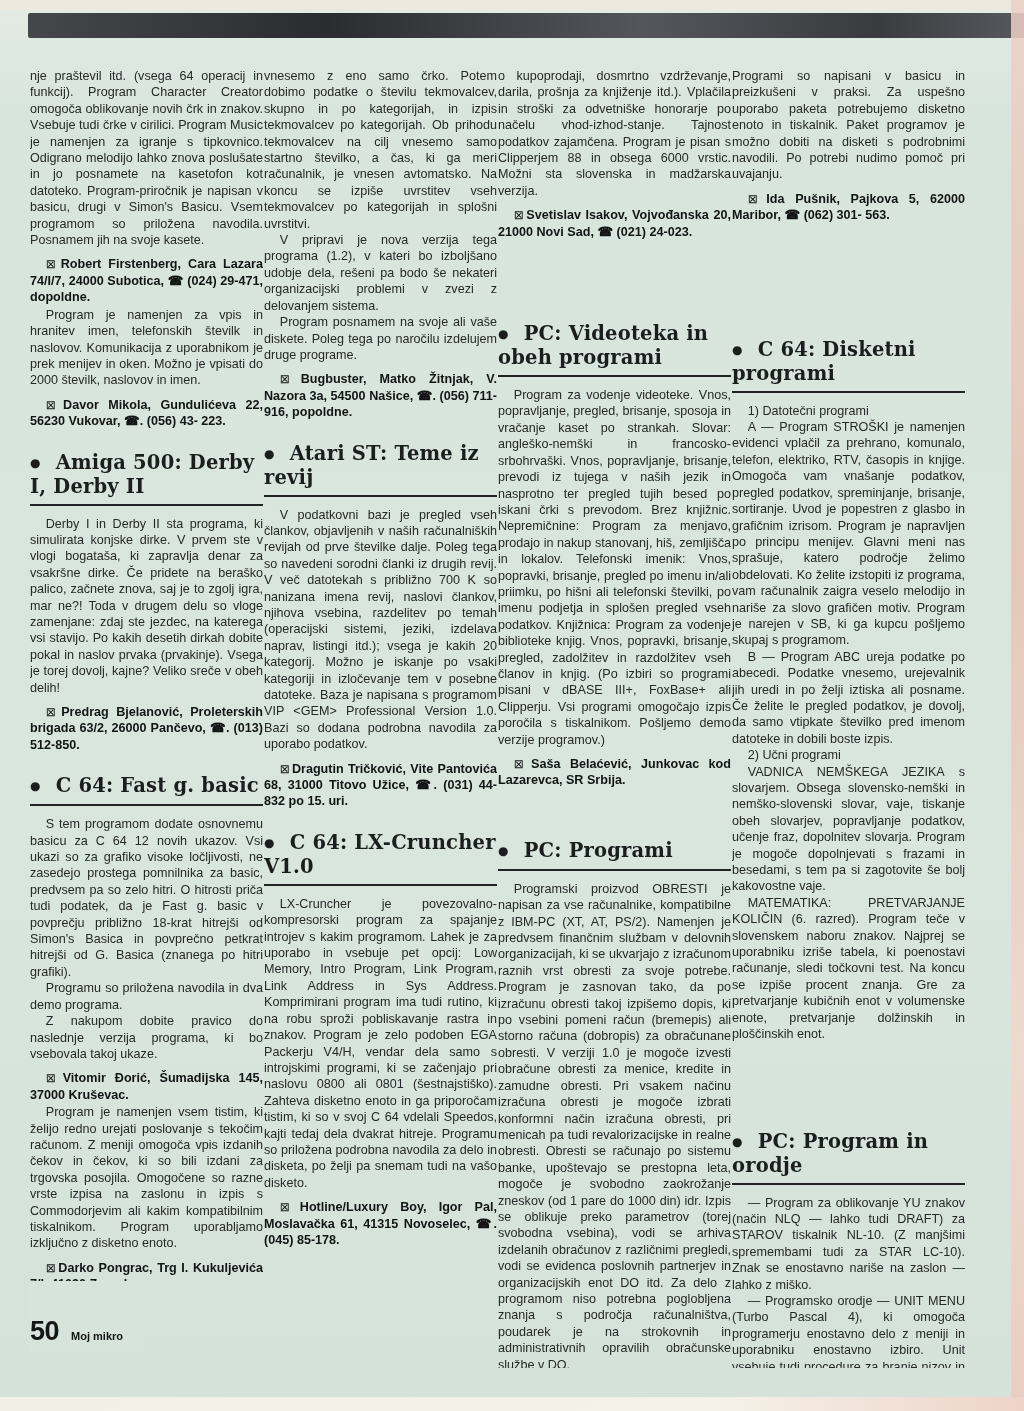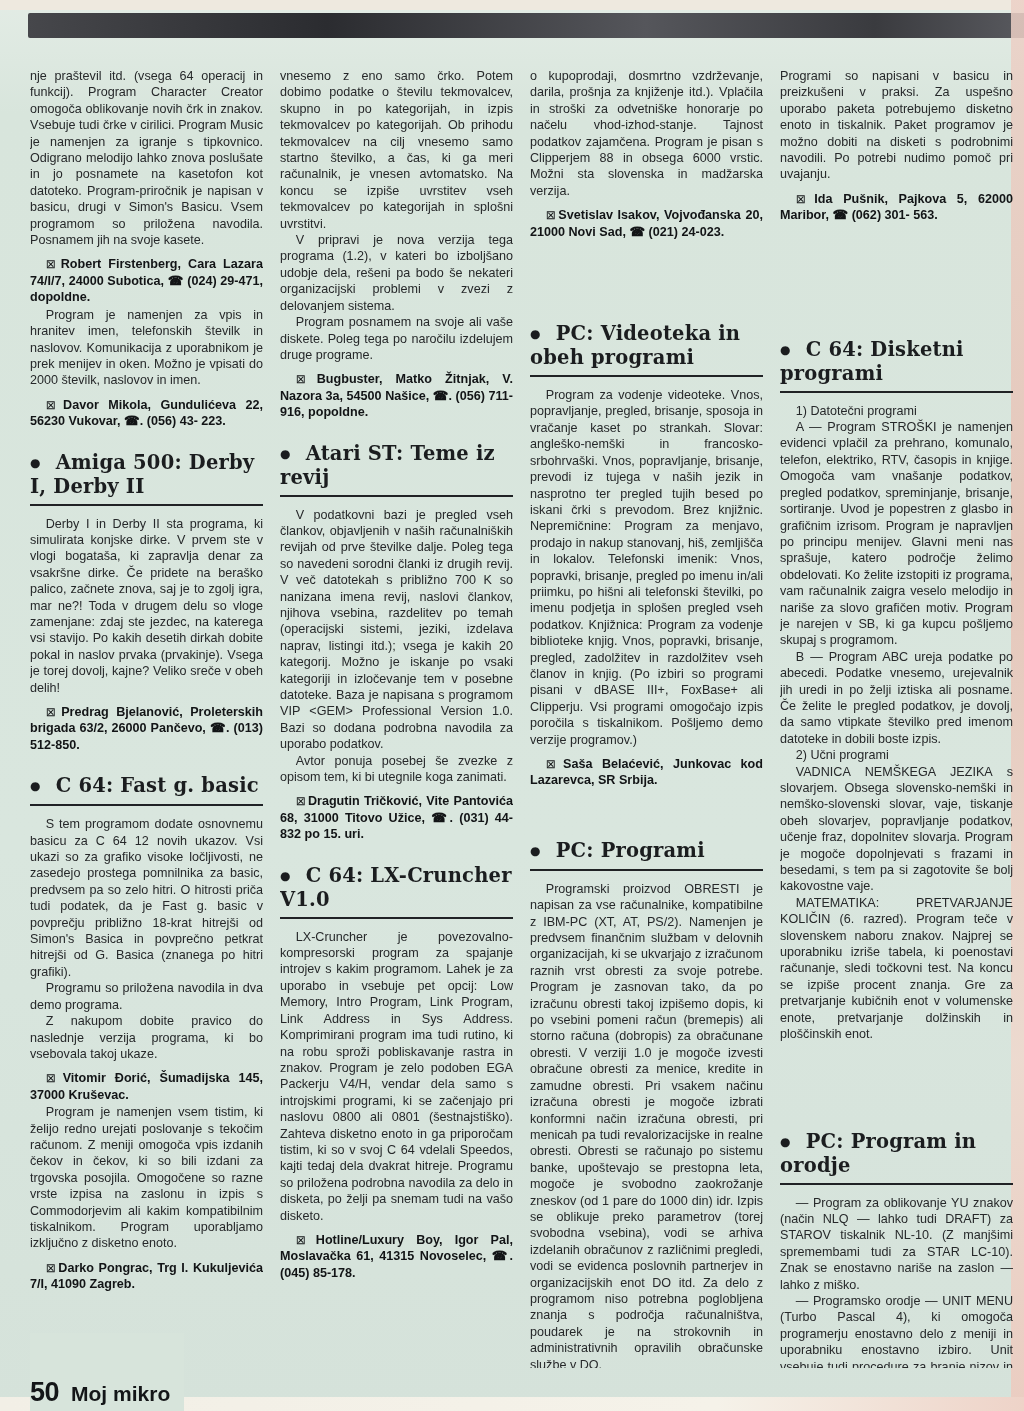--- a/index.html
+++ b/index.html
@@ -20,46 +20,46 @@
     position:absolute;right:0;top:0;width:13px;height:100%;
     background:linear-gradient(180deg,#ecd0c6 0%,#e7c2b5 40%,#f0d8cd 75%,#eec9bd 100%);
     opacity:.85;
   }
   .edge-bottom{
     position:absolute;left:0;bottom:0;width:100%;height:14px;
     background:linear-gradient(90deg,#f2efe6 0%,#f5f2e9 70%,#eed3c8 100%);
   }
   .columns{
     position:absolute;left:30px;top:68px;
-    display:flex;gap:17px;
+    display:flex;gap:1px;
     height:1300px;overflow:hidden;
   }
   .col{width:233px;overflow:hidden;
     font-size:12.6px;line-height:16.4px;text-align:justify;}
   .para{margin:0;text-indent:1.25em;}
   .para.cont{text-indent:0;}
   .address{margin:8px 0 1px 0;text-indent:1.25em;font-weight:bold;color:#121416;}
   .address .env{font-weight:normal;font-size:12px;letter-spacing:-1px;}
   .head{
     font-family:"DejaVu Serif","Liberation Serif",serif;
     font-weight:600;color:#1b1d1f;
     font-size:19.5px;line-height:23px;letter-spacing:.2px;
     margin:21px 0 10px 0;padding-bottom:6px;
     border-bottom:2px solid #202225;
     text-align:left;text-indent:0;
   }
   .head .bullet{font-size:12px;vertical-align:2px;margin-right:15px;}
   .spacer{width:100%;}
   .footer{
-    position:absolute;left:30px;top:1333px;
+    position:absolute;left:30px;top:1281px;
     background:#d7e4db;padding:4px 14px 4px 0;
     display:flex;align-items:baseline;gap:12px;color:#141618;
   }
   .footer .pnum{font-size:27px;font-weight:bold;letter-spacing:-.5px;}
-  .footer .mag{font-size:21px;font-weight:bold;margin-top:45px;}
+  .footer .mag{font-size:11px;font-weight:bold;margin-top:45px;}
 </style>
 </head>
 <body>
 
 <div class="page">
   <div class="edge-top"></div>
   <div class="top-bar"></div>
   <div class="edge-right"></div>
   <div class="edge-bottom"></div>
 
@@ -80,21 +80,20 @@
         <p class="para">Program je namenjen vsem tistim, ki želijo redno urejati poslovanje s tekočim računom. Z meniji omogoča vpis izdanih čekov in čekov, ki so bili izdani za trgovska posojila. Omogočene so razne vrste izpisa na zaslonu in izpis s Commodorjevim ali kakim kompatibilnim tiskalnikom. Program uporabljamo izključno z disketno enoto.</p>
         <p class="address"><span class="env">⊠ </span><span>Darko Pongrac, Trg I. Kukuljevića 7/I, 41090 Zagreb.</span></p>
       </div>
       <div class="col">
         <p class="para cont">vnesemo z eno samo črko. Potem dobimo podatke o številu tekmovalcev, skupno in po kategorijah, in izpis tekmovalcev po kategorijah. Ob prihodu tekmovalcev na cilj vnesemo samo startno številko, a čas, ki ga meri računalnik, je vnesen avtomatsko. Na koncu se izpiše uvrstitev vseh tekmovalcev po kategorijah in splošni uvrstitvi.</p>
         <p class="para">V pripravi je nova verzija tega programa (1.2), v kateri bo izboljšano udobje dela, rešeni pa bodo še nekateri organizacijski problemi v zvezi z delovanjem sistema.</p>
         <p class="para">Program posnamem na svoje ali vaše diskete. Poleg tega po naročilu izdelujem druge programe.</p>
         <p class="address"><span class="env">⊠ </span><span>Bugbuster, Matko Žitnjak, V. Nazora 3a, 54500 Našice, ☎. (056) 711-916, popoldne.</span></p>
         <h2 class="head"><span class="bullet">●</span><span>Atari ST: Teme iz revij</span></h2>
         <p class="para">V podatkovni bazi je pregled vseh člankov, objavljenih v naših računalniških revijah od prve številke dalje. Poleg tega so navedeni sorodni članki iz drugih revij. V več datotekah s približno 700 K so nanizana imena revij, naslovi člankov, njihova vsebina, razdelitev po temah (operacijski sistemi, jeziki, izdelava naprav, listingi itd.); vsega je kakih 20 kategorij. Možno je iskanje po vsaki kategoriji in izločevanje tem v posebne datoteke. Baza je napisana s programom VIP &lt;GEM&gt; Professional Version 1.0. Bazi so dodana podrobna navodila za uporabo podatkov.</p>
-        <p class="para">Avtor ponuja posebej še zvezke z opisom tem, ki bi utegnile koga zanimati.</p>
         <p class="address"><span class="env">⊠ </span><span>Dragutin Tričković, Vite Pantovića 68, 31000 Titovo Užice, ☎. (031) 44-832 po 15. uri.</span></p>
         <h2 class="head"><span class="bullet">●</span><span>C 64: LX-Cruncher V1.0</span></h2>
         <p class="para">LX-Cruncher je povezovalno-kompresorski program za spajanje introjev s kakim programom. Lahek je za uporabo in vsebuje pet opcij: Low Memory, Intro Program, Link Program, Link Address in Sys Address. Komprimirani program ima tudi rutino, ki na robu sproži pobliskavanje rastra in znakov. Program je zelo podoben EGA Packerju V4/H, vendar dela samo s introjskimi programi, ki se začenjajo pri naslovu 0800 ali 0801 (šestnajstiško). Zahteva disketno enoto in ga priporočam tistim, ki so v svoj C 64 vdelali Speedos, kajti tedaj dela dvakrat hitreje. Programu so priložena podrobna navodila za delo in disketa, po želji pa snemam tudi na vašo disketo.</p>
         <p class="address"><span class="env">⊠ </span><span>Hotline/Luxury Boy, Igor Pal, Moslavačka 61, 41315 Novoselec, ☎. (045) 85-178.</span></p>
         <div class="spacer" style="height: 58px;"></div>
       </div>
       <div class="col">
         <p class="para cont">o kupoprodaji, dosmrtno vzdrževanje, darila, prošnja za knjiženje itd.). Vplačila in stroški za odvetniške honorarje po načelu vhod-izhod-stanje. Tajnost podatkov zajamčena. Program je pisan s Clipperjem 88 in obsega 6000 vrstic. Možni sta slovenska in madžarska verzija.</p>
         <p class="address"><span class="env">⊠ </span><span>Svetislav Isakov, Vojvođanska 20, 21000 Novi Sad, ☎ (021) 24-023.</span></p>
         <div class="spacer" style="height: 60px;"></div>

